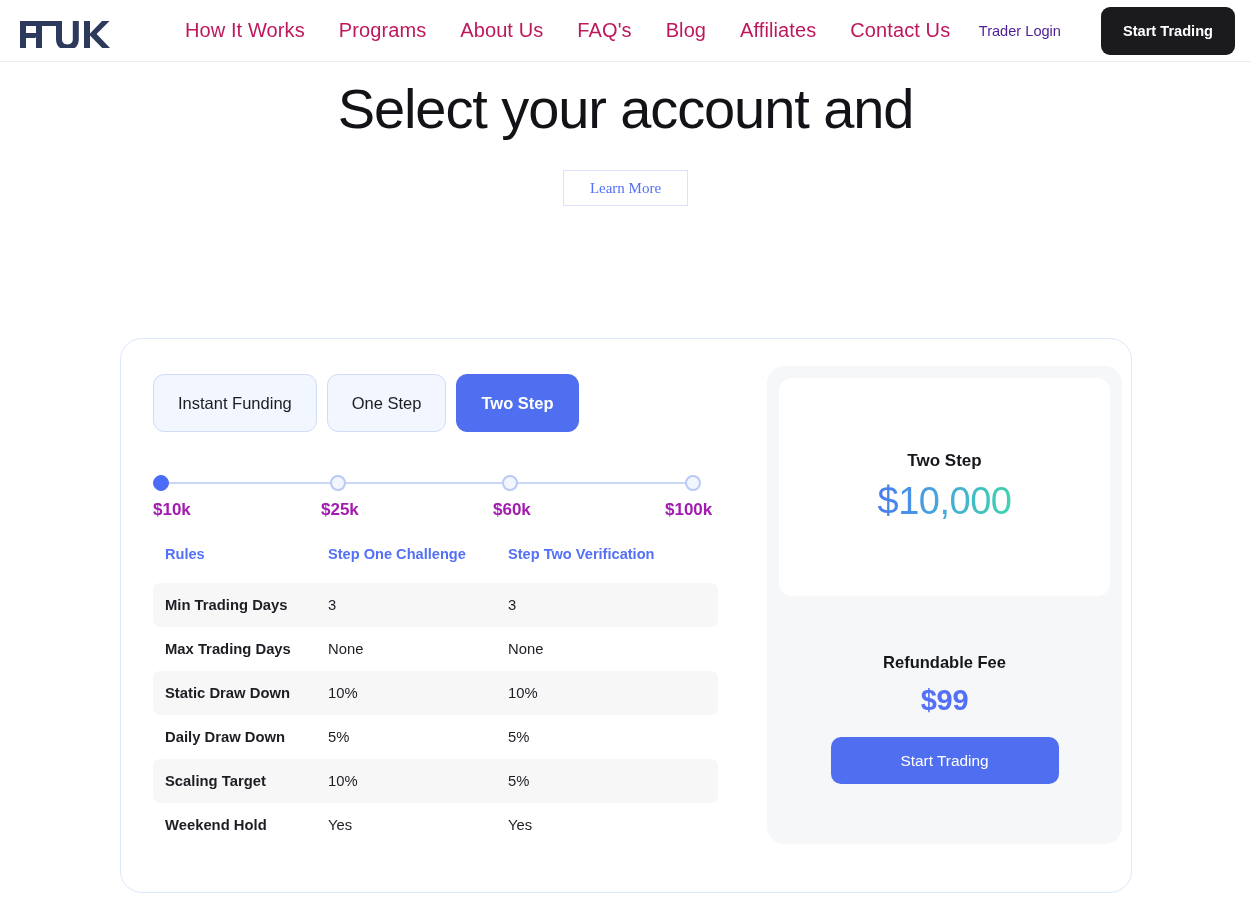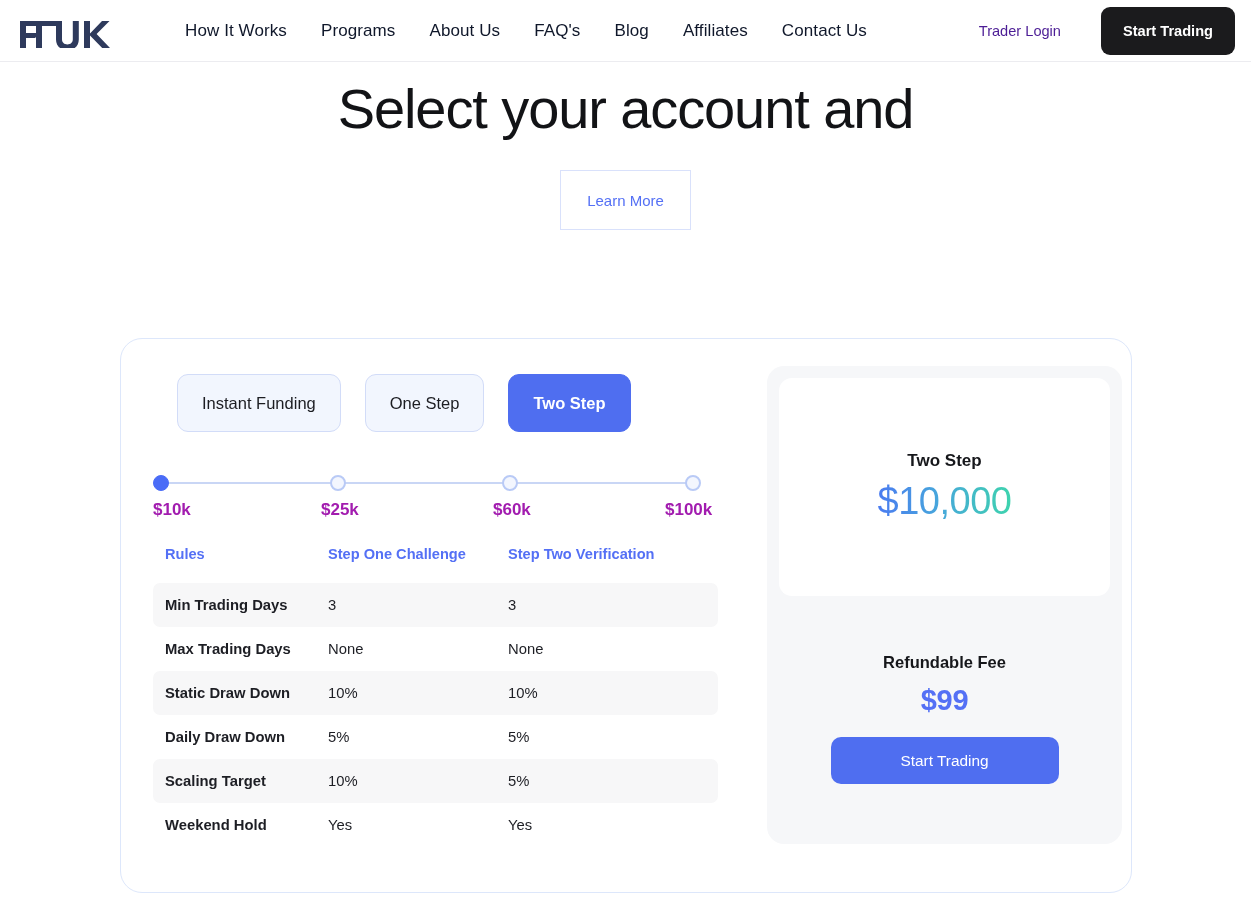--- a/index.html
+++ b/index.html
@@ -38,22 +38,22 @@
   }
   .logo svg { display: block; }
 
   .main-nav {
     display: flex;
     align-items: center;
     margin-left: 73px;
     gap: 34px;
   }
   .nav-link {
-    font-size: 17px;
-    color: #0f172a;
+    font-size: 20px;
+    color: #be185d;
     letter-spacing: 0.1px;
     white-space: nowrap;
     cursor: pointer;
   }
 
   .header-right {
     margin-left: auto;
     display: flex;
     align-items: center;
     gap: 0px;
@@ -108,23 +108,23 @@
     display: flex;
     justify-content: center;
     margin-top: 24px;
   }
   .btn-learn-more {
     background: #ffffff;
     border: 1px solid #d9e1fb;
     border-radius: 0;
     color: #5470f5;
     font-size: 15px;
-    font-family: Liberation Sans, sans-serif;
+    font-family: Liberation Serif, serif;
     padding: 0 26px;
-    height: 60px;
+    height: 36px;
     display: flex;
     align-items: center;
     cursor: pointer;
   }
 
   
   .pricing-card {
     position: absolute;
     left: 120px;
     top: 338px;
@@ -137,22 +137,21 @@
   }
 
   .card-left {
     width: 630px;
     padding: 35px 0 0 32px;
   }
 
   
   .tabs {
     display: flex;
-    gap: 24px;
-    margin-left: 24px;
+    gap: 10px;
   }
   .tab {
     height: 58px;
     border-radius: 11px;
     display: flex;
     align-items: center;
     justify-content: center;
     font-size: 16.5px;
     font-family: inherit;
     cursor: pointer;

